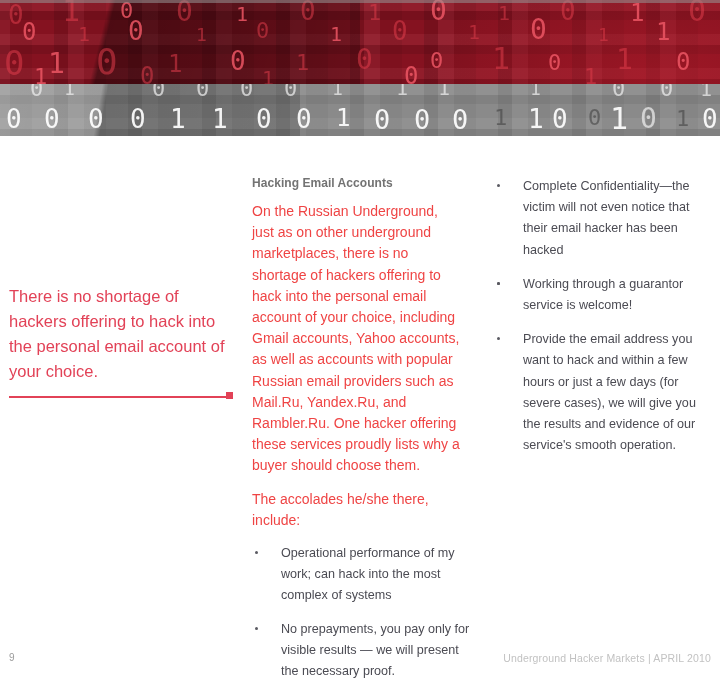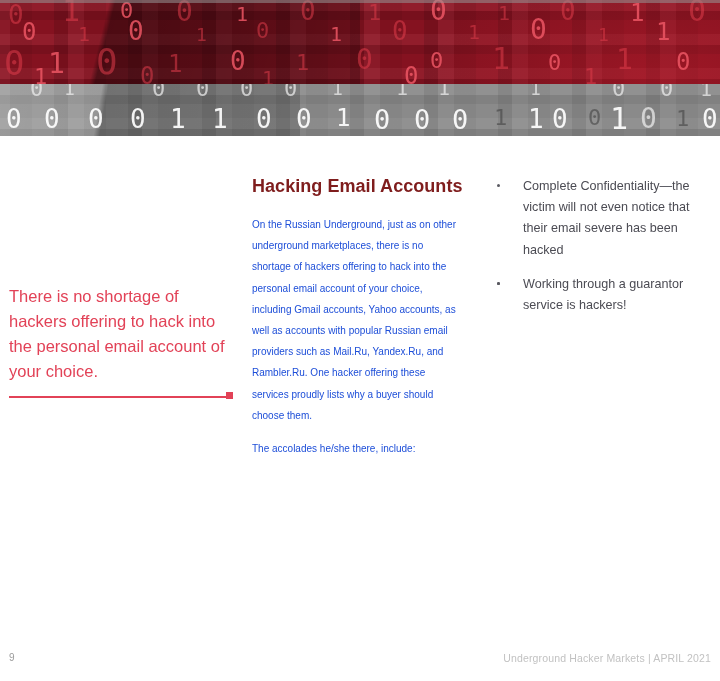--- a/index.html
+++ b/index.html
@@ -157,29 +157,29 @@
     top: 176px;
     width: 222px;
   }
   .col-right {
     position: absolute;
     left: 494px;
     top: 176px;
     width: 220px;
   }
   .section-head {
-    color: #7f1d1d;
-    font-size: 18px;
+    color: #737373;
+    font-size: 12px;
     font-weight: 700;
     letter-spacing: .05px;
-    margin: 0 0 17px 0;
+    margin: 0 0 11px 0;
   }
   .para {
-    color: #1d4ed8;
-    font-size: 10px;
+    color: #ef4444;
+    font-size: 14px;
     line-height: 21.2px;
     margin: 0 12px 12px 0;
   }
   ul.bullets {
     list-style: none;
     margin: 0;
     padding: 0;
   }
   ul.bullets li {
     position: relative;
@@ -321,32 +321,46 @@
 <div class="pullquote">
   <div class="pullquote-text">There is no shortage of hackers offering to hack into the personal email account of your choice.</div>
   <div class="pullquote-rule"></div>
   <div class="pullquote-dot"></div>
 </div>
 
 <div class="col-mid">
   <h2 class="section-head">Hacking Email Accounts</h2>
   <p class="para">On the Russian Underground, just as on other underground marketplaces, there is no shortage of hackers offering to hack into the personal email account of your choice, including Gmail accounts, Yahoo accounts, as well as accounts with popular Russian email providers such as Mail.Ru, Yandex.Ru, and Rambler.Ru. One hacker offering these services proudly lists why a buyer should choose them.</p>
   <p class="para">The accolades he/she there, include:</p>
+  <ul class="bullets">
+    <li>
+      <span class="dot"></span>
+      <span>Operational performance of my work; can hack into the most complex of systems</span>
+    </li>
+    <li>
+      <span class="dot"></span>
+      <span>No prepayments, you pay only for visible results — we will present the necessary proof.</span>
+    </li>
+  </ul>
 </div>
 
 <div class="col-right">
   <ul class="bullets">
     <li>
       <span class="dot"></span>
-      <span>Complete Confidentiality—the victim will not even notice that their email severe has been hacked</span>
-    </li>
-    <li>
-      <span class="dot"></span>
-    </li>
-    <li>
-      <span class="dot"></span>
-      <span>Working through a guarantor service is hackers!</span>
+      <span>Complete Confidentiality—the victim will not even notice that their email hacker has been hacked</span>
+    </li>
+    <li>
+      <span class="dot"></span>
+    </li>
+    <li>
+      <span class="dot"></span>
+      <span>Working through a guarantor service is welcome!</span>
+    </li>
+    <li>
+      <span class="dot"></span>
+      <span>Provide the email address you want to hack and within a few hours or just a few days (for severe cases), we will give you the results and evidence of our service's smooth operation.</span>
     </li>
   </ul>
 </div>
 
 <div class="footer-page">9</div>
-<div class="footer-meta">Underground Hacker Markets | APRIL 2021</div>
+<div class="footer-meta">Underground Hacker Markets | APRIL 2010</div>
 
 </body></html>

